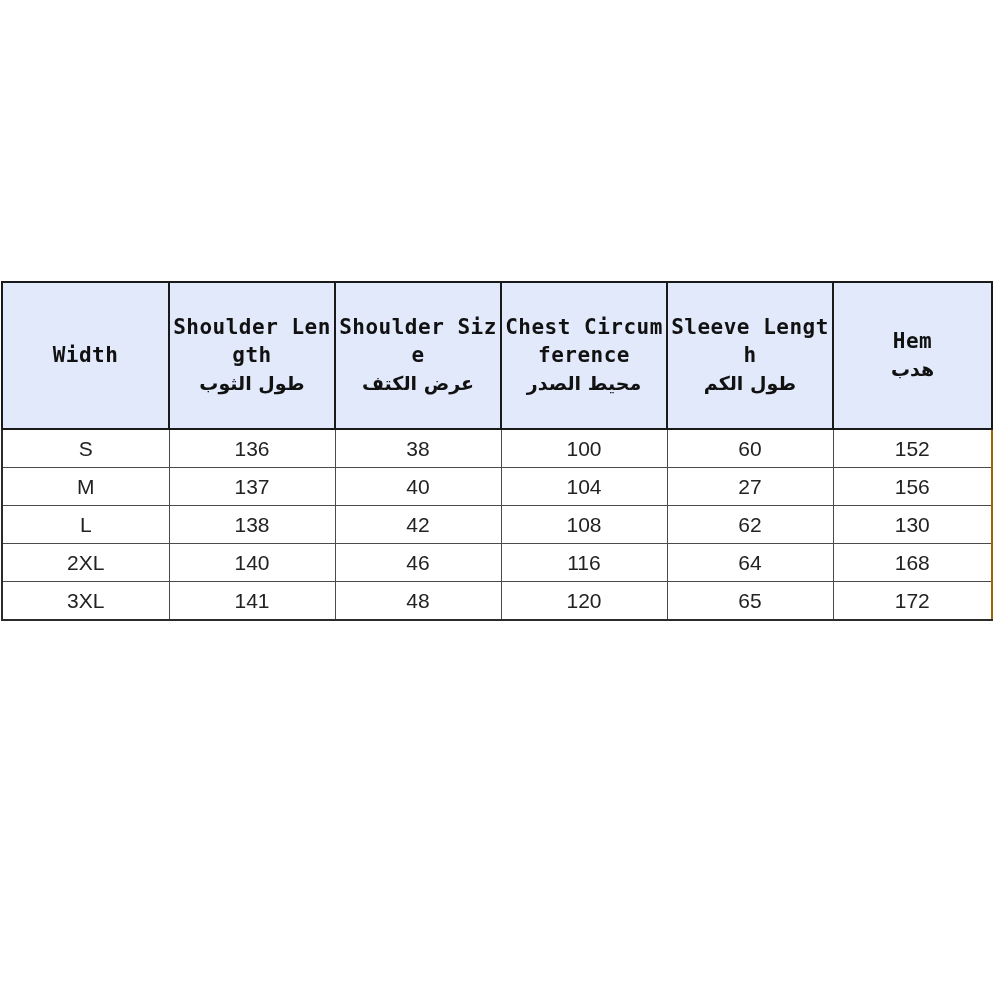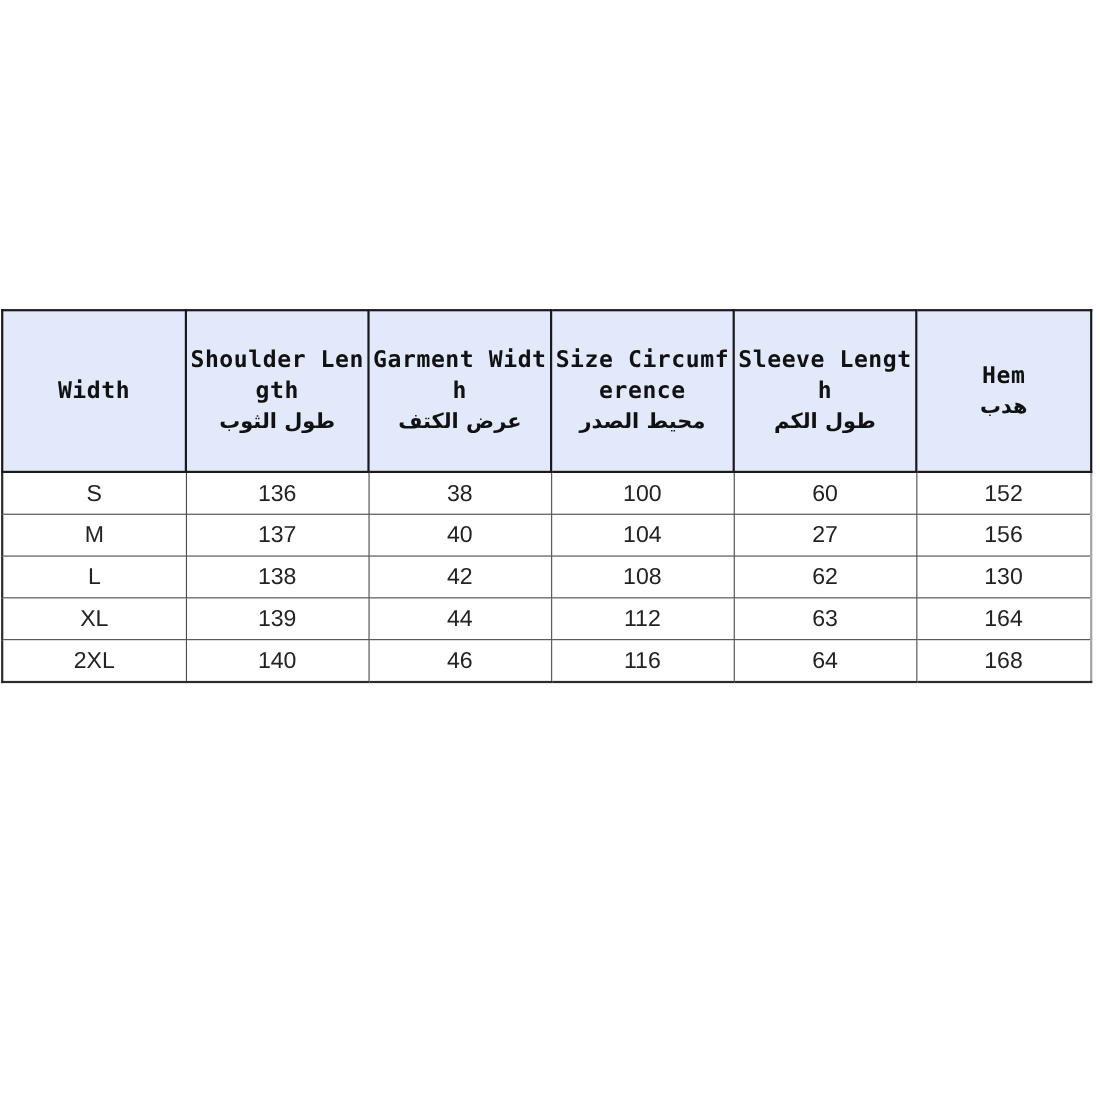--- a/index.html
+++ b/index.html
@@ -95,21 +95,21 @@
     color: #222222;
     background: #ffffff;
     border: 1px solid #4a4a4a;
   }
 
   tr.data-row td.cell-size {
     border-left: 2px solid #2b2b2b;
   }
 
   tr.data-row td.cell-last {
-    border-right: 2px solid #a3a3a3;
+    border-right: 2px solid #a16207;
   }
 
   tr.data-row:last-child td {
     border-bottom: 2px solid #2b2b2b;
   }
 
   
   col.c-size  { width: 167px; }
   col.c-gl    { width: 166px; }
   col.c-sw    { width: 166px; }
@@ -139,26 +139,26 @@
           <th class="size-head">
             <span class="head-en">Width</span>
           </th>
 
           <th>
             <span class="head-en">Shoulder Length</span>
             <span class="head-ar">طول الثوب</span>
           </th>
 
           <th>
-            <span class="head-en">Garment Width</span>
+            <span class="head-en">Shoulder Size</span>
             <span class="head-ar">عرض الكتف</span>
           </th>
 
           <th>
-            <span class="head-en">Size Circumference</span>
+            <span class="head-en">Chest Circumference</span>
             <span class="head-ar">محيط الصدر</span>
           </th>
 
           <th>
             <span class="head-en">Sleeve Length</span>
             <span class="head-ar">طول الكم</span>
           </th>
 
           <th>
             <span class="head-en">Hem</span>
@@ -190,36 +190,36 @@
 
         <tr class="data-row">
           <td class="cell-size">L</td>
           <td>138</td>
           <td>42</td>
           <td>108</td>
           <td>62</td>
           <td class="cell-last">130</td>
         </tr>
 
-        <tr class="data-row">
-          <td class="cell-size">XL</td>
-          <td>139</td>
-          <td>44</td>
-          <td>112</td>
-          <td>63</td>
-          <td class="cell-last">164</td>
-        </tr>
 
         <tr class="data-row">
           <td class="cell-size">2XL</td>
           <td>140</td>
           <td>46</td>
           <td>116</td>
           <td>64</td>
           <td class="cell-last">168</td>
         </tr>
 
+        <tr class="data-row">
+          <td class="cell-size">3XL</td>
+          <td>141</td>
+          <td>48</td>
+          <td>120</td>
+          <td>65</td>
+          <td class="cell-last">172</td>
+        </tr>
 
       </tbody>
     </table>
   </div>
 
 </div>
 
 </body></html>

